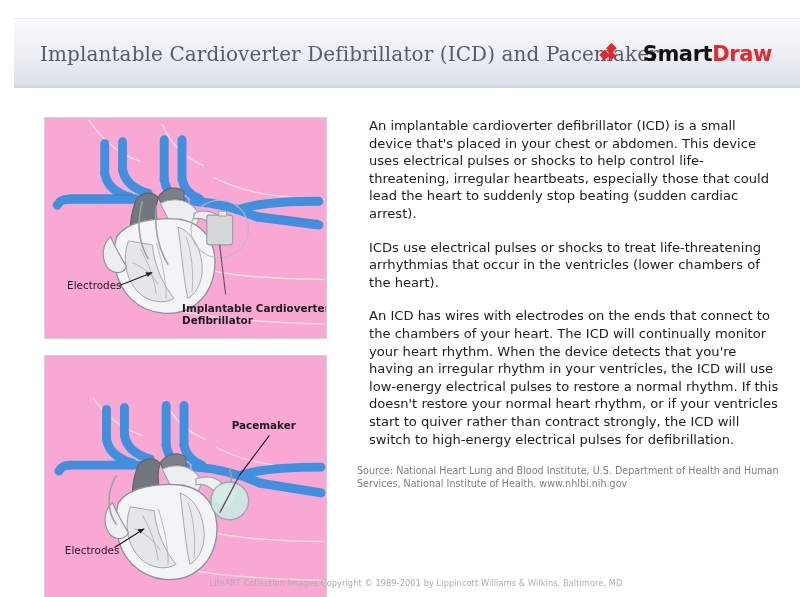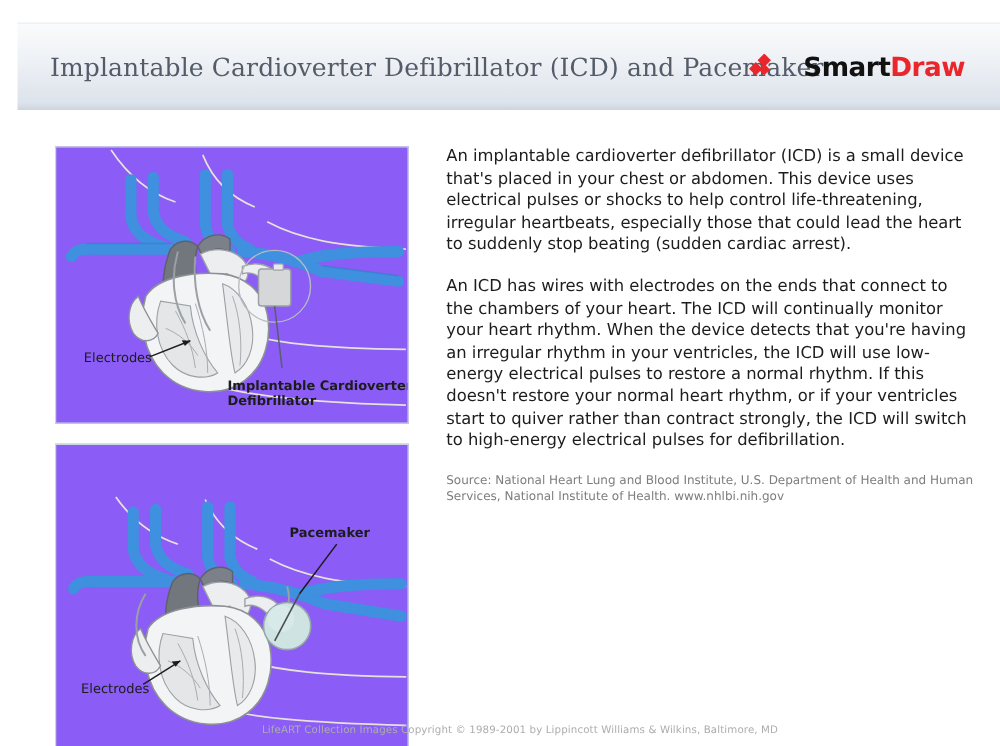--- a/index.html
+++ b/index.html
@@ -54,21 +54,21 @@
     letter-spacing: -0.4px;
     line-height: 1;
     white-space: nowrap;
   }
   .brand-smart { color: #111111; }
   .brand-draw { color: #e8262b; }
 
   
   .panel {
     position: absolute;
-    background: #8b5cf6;
+    background: #f9a8d4;
     border: 1px solid #cbd7e0;
     box-sizing: border-box;
     overflow: hidden;
   }
   #panel-icd  { left: 44px; top: 117px; width: 283px; height: 222px; }
   #panel-pace { left: 44px; top: 355px; width: 283px; height: 256px; }
   .panel svg { display: block; width: 100%; height: 100%; }
 
   .fig-label {
     font-family: "DejaVu Sans", "Liberation Sans", sans-serif;
@@ -82,21 +82,21 @@
     position: absolute;
     left: 357px;
     top: 117px;
     width: 422px;
   }
   .body-par {
     font-family: "DejaVu Sans", "Liberation Sans", sans-serif;
     font-size: 13.1px;
     line-height: 17.6px;
     color: #1d1d1d;
-    margin: 0 0 16px 0;
+    margin: 0 0 16px 12px;
     white-space: pre-line;
   }
   .source-note {
     font-family: "DejaVu Sans", "Liberation Sans", sans-serif;
     font-size: 9.6px;
     line-height: 13px;
     color: #7d7d7d;
     margin: 6px 0 12px 0;
     white-space: pre-line;
   }
@@ -286,17 +286,18 @@
     <g>
       <path d="M70 165 L100 146" stroke="#1c1c1c" stroke-width="1.1" fill="none"></path>
       <path d="M100 146 l-7 0.6 l3.2 4.2 z" fill="#1c1c1c"></path>
       <text class="fig-label plain" x="20" y="172">Electrodes</text>
     </g>
   </svg>
 </div>
 
 <div class="text-col">
   <p class="body-par">An implantable cardioverter defibrillator (ICD) is a small device that's placed in your chest or abdomen. This device uses electrical pulses or shocks to help control life-threatening, irregular heartbeats, especially those that could lead the heart to suddenly stop beating (sudden cardiac arrest).</p>
+  <p class="body-par">ICDs use electrical pulses or shocks to treat life-threatening arrhythmias that occur in the ventricles (lower chambers of the heart).</p>
   <p class="body-par">An ICD has wires with electrodes on the ends that connect to the chambers of your heart.  The ICD will continually monitor your heart rhythm. When the device detects that you're having an irregular rhythm in your ventricles, the ICD will use low-energy electrical pulses to restore a normal rhythm. If this doesn't restore your normal heart rhythm, or if your ventricles start to quiver rather than contract strongly, the ICD will switch to high-energy electrical pulses for defibrillation.</p>
   <p class="source-note">Source: National Heart Lung and Blood Institute, U.S. Department of Health and Human Services, National Institute of Health.  www.nhlbi.nih.gov</p>
 </div>
 
 <div class="footer-credit">LifeART Collection Images Copyright © 1989-2001 by Lippincott Williams &amp; Wilkins, Baltimore, MD</div>
 
 </body></html>

